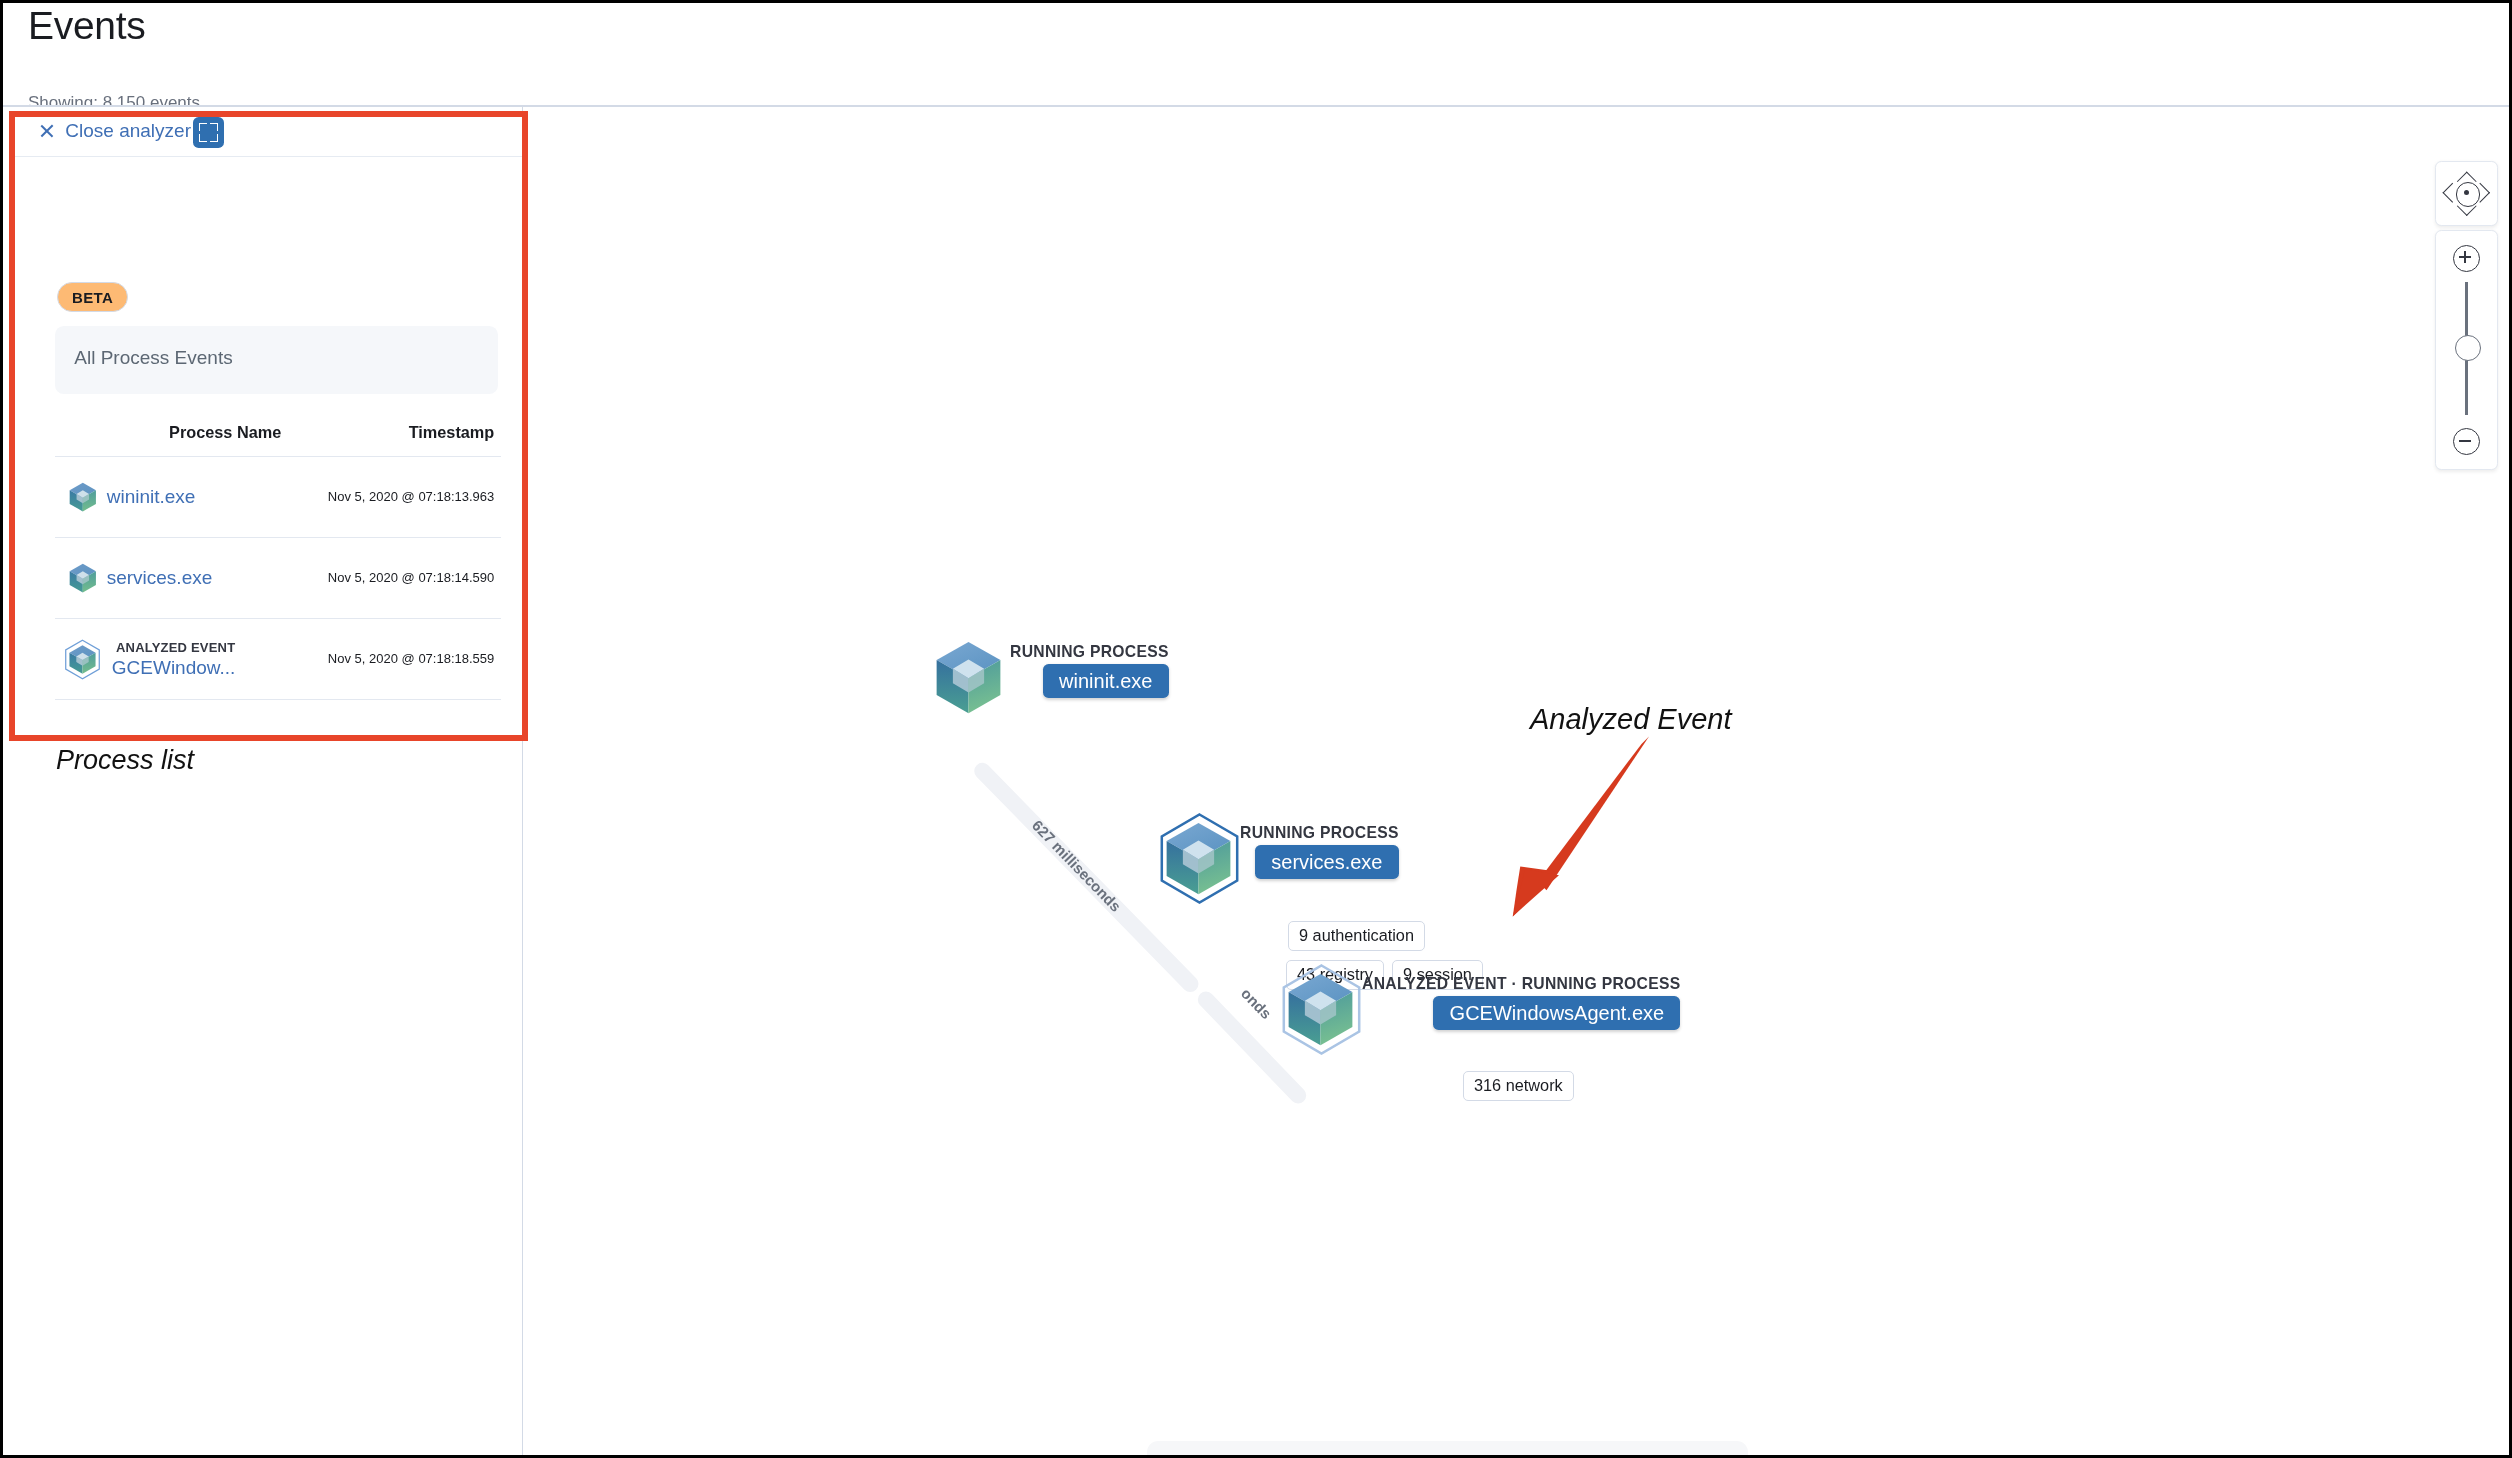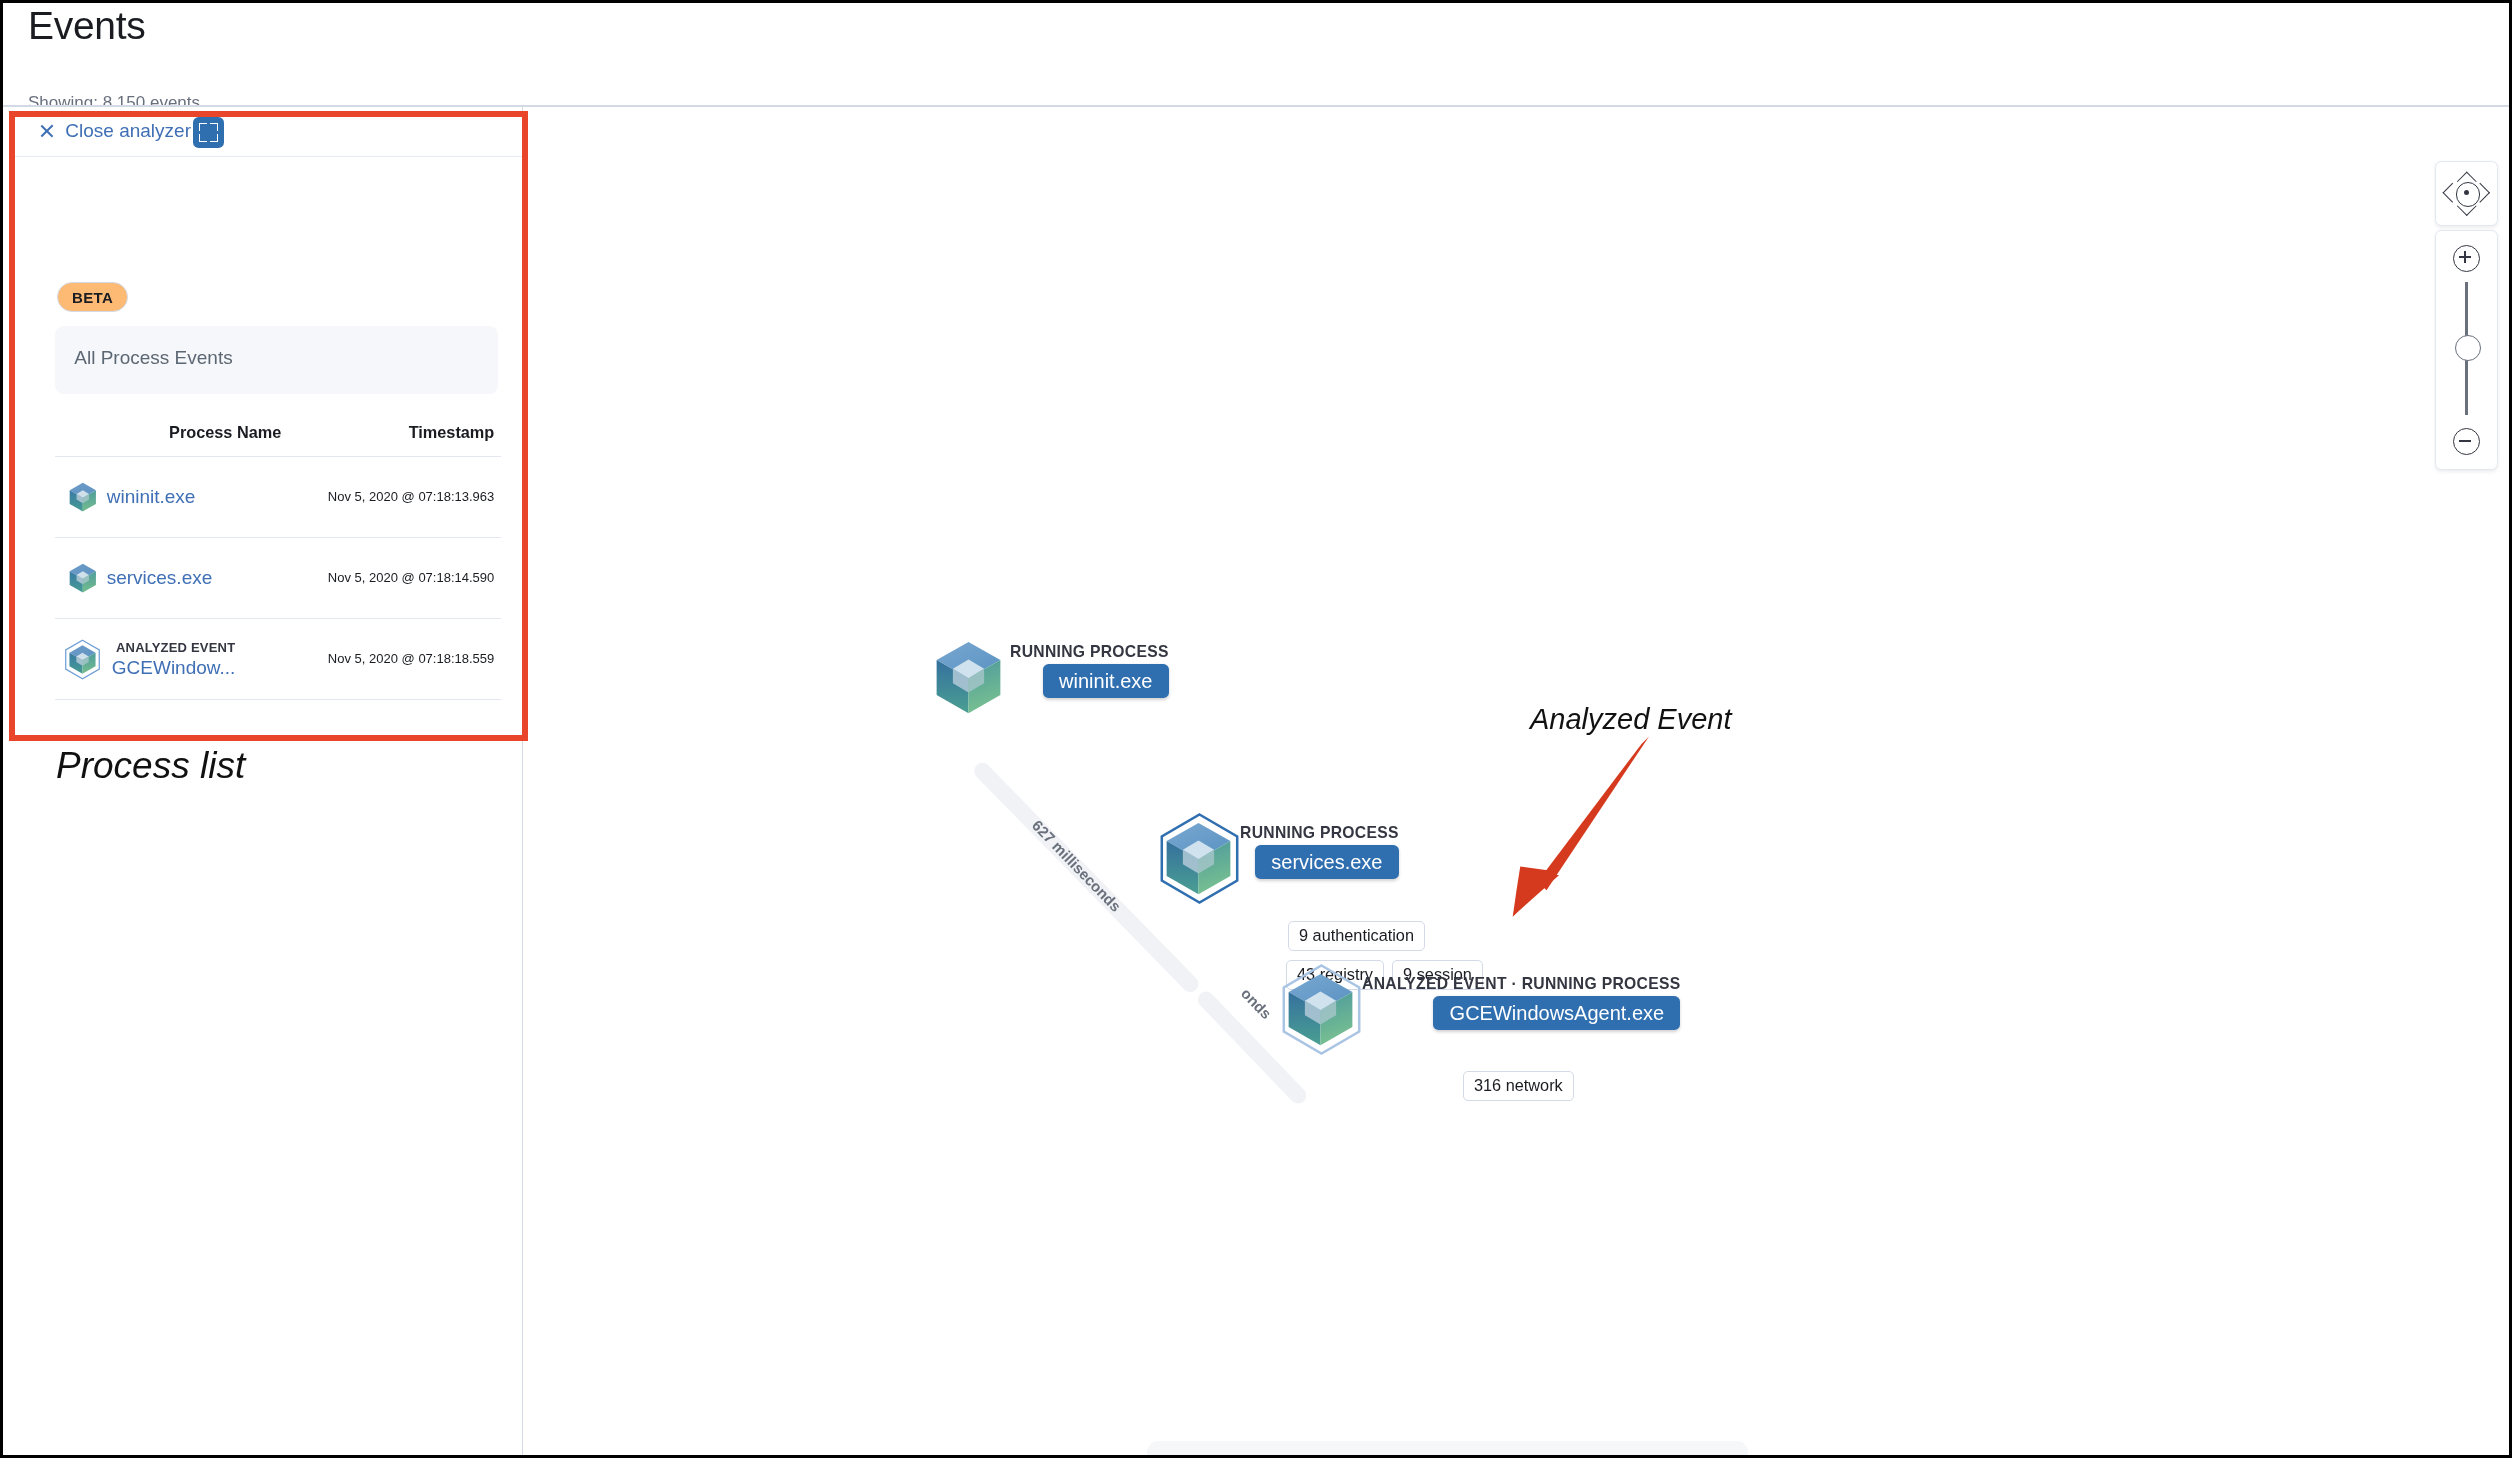--- a/index.html
+++ b/index.html
@@ -246,21 +246,21 @@
     width: 519px;
     height: 630px;
     border: 6.9px solid #e8452a;
     box-sizing: border-box;
     pointer-events: none;
   }
   #process-list-annotation {
     position: absolute;
     left: 53px;
     top: 742px;
-    font-size: 37px;
+    font-size: 27px;
     font-style: italic;
     color: #111111;
     white-space: nowrap;
   }
 
   
   #graph-canvas {
     position: absolute;
     left: 492px;
     top: 104px;

